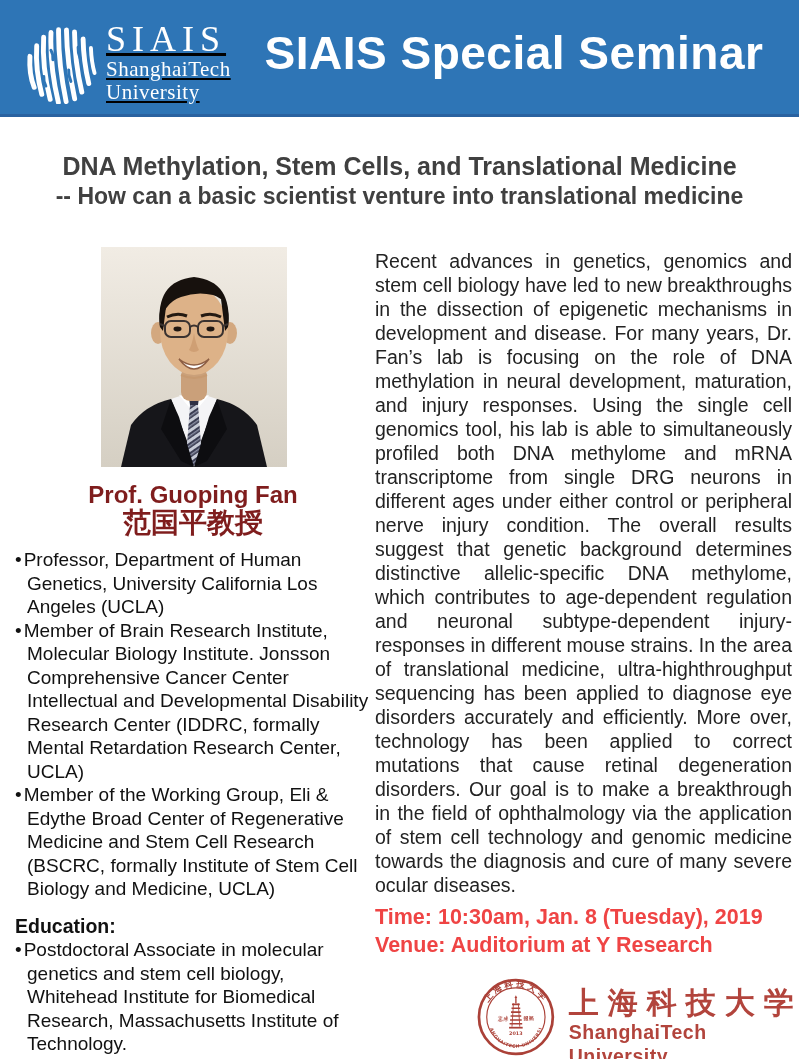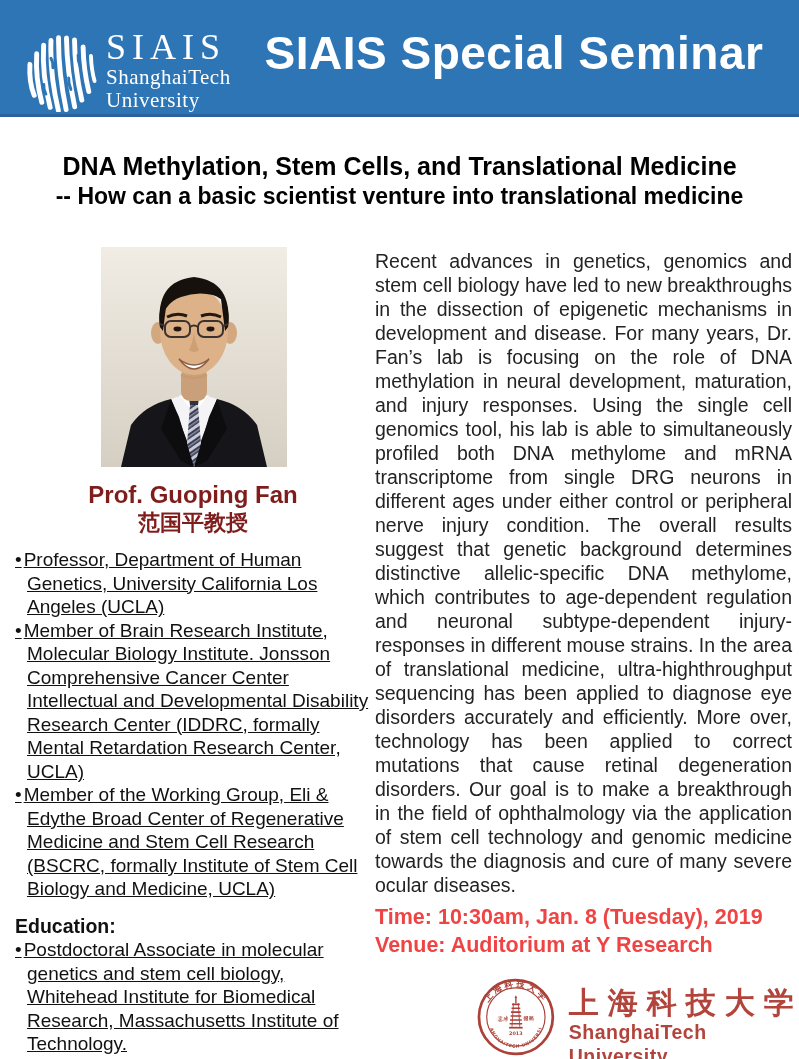--- a/index.html
+++ b/index.html
@@ -2,42 +2,42 @@
 <html><head>
 <meta charset="utf-8">
 <style>
   * { margin:0; padding:0; box-sizing:border-box; }
   body { margin:0; background:#ffffff; font-family:"Liberation Sans", sans-serif; }
   .page { position:relative; width:799px; height:1059px; background:#ffffff; overflow:hidden; }
 
   
   .banner { position:absolute; left:0; top:0; width:799px; height:117px;
             background:#2e75b6; border-bottom:3px solid #2a62a0; }
-  .logo-group { position:absolute; left:18px; top:28px; display:flex; align-items:center; }
+  .logo-group { position:absolute; left:18px; top:20px; display:flex; align-items:center;text-decoration:underline; }
   .zebra { width:84px; height:84px; }
   .logo-text { margin-left:4px; color:#ffffff; font-family:"Liberation Serif", serif; }
   .logo-acronym { font-size:36px; letter-spacing:6px; line-height:38px; }
   .logo-org { font-size:21px; line-height:23px; letter-spacing:0.5px; }
   .banner-title { position:absolute; left:235px; right:6px; top:26px; text-align:center;
                   color:#ffffff; font-size:46px; font-weight:bold; letter-spacing:0.5px; }
 
   
-  .title-sec { position:absolute; left:0; top:151px; width:799px; text-align:center; color:#000000; }
+  .title-sec { position:absolute; left:0; top:151px; width:799px; text-align:center; color:#404040; }
   .title-line1 { font-size:25px; font-weight:bold; line-height:31px; }
   .title-line2 { font-size:23px; font-weight:bold; line-height:29px; }
 
   
   .photo { position:absolute; left:101px; top:247px; width:186px; height:220px; }
   .speaker-name { position:absolute; left:10px; top:481px; width:366px; text-align:center; color:#7f1d1d; }
   .name-en { font-size:24px; font-weight:bold; line-height:28px; }
-  .name-zh { font-size:22px; font-weight:bold; line-height:27px;font-family:Liberation Serif, serif; }
+  .name-zh { font-size:28px; font-weight:bold; line-height:27px;font-family:Liberation Serif, serif; }
   .left-col { position:absolute; left:15px; top:548px; width:358px; color:#111111;
               font-size:19px; line-height:23.5px; }
   .plist { list-style:none; }
-  .plist li { padding-left:12px; text-indent:-12px;text-decoration:underline; }
+  .plist li { padding-left:12px; text-indent:-12px; }
   .plist li::before { content:"\2022"; margin-right:2px; }
   .edu-heading { font-weight:bold; margin-top:14px; font-size:19.5px; }
 
   
   .right-col { position:absolute; left:375px; top:249px; width:417px; color:#232323;
                font-size:19.5px; line-height:24px; text-align:justify; }
   .event { position:absolute; left:375px; top:903px; width:420px; color:#ef4444;
            font-size:21.5px; font-weight:bold; line-height:28px; }
 
   

